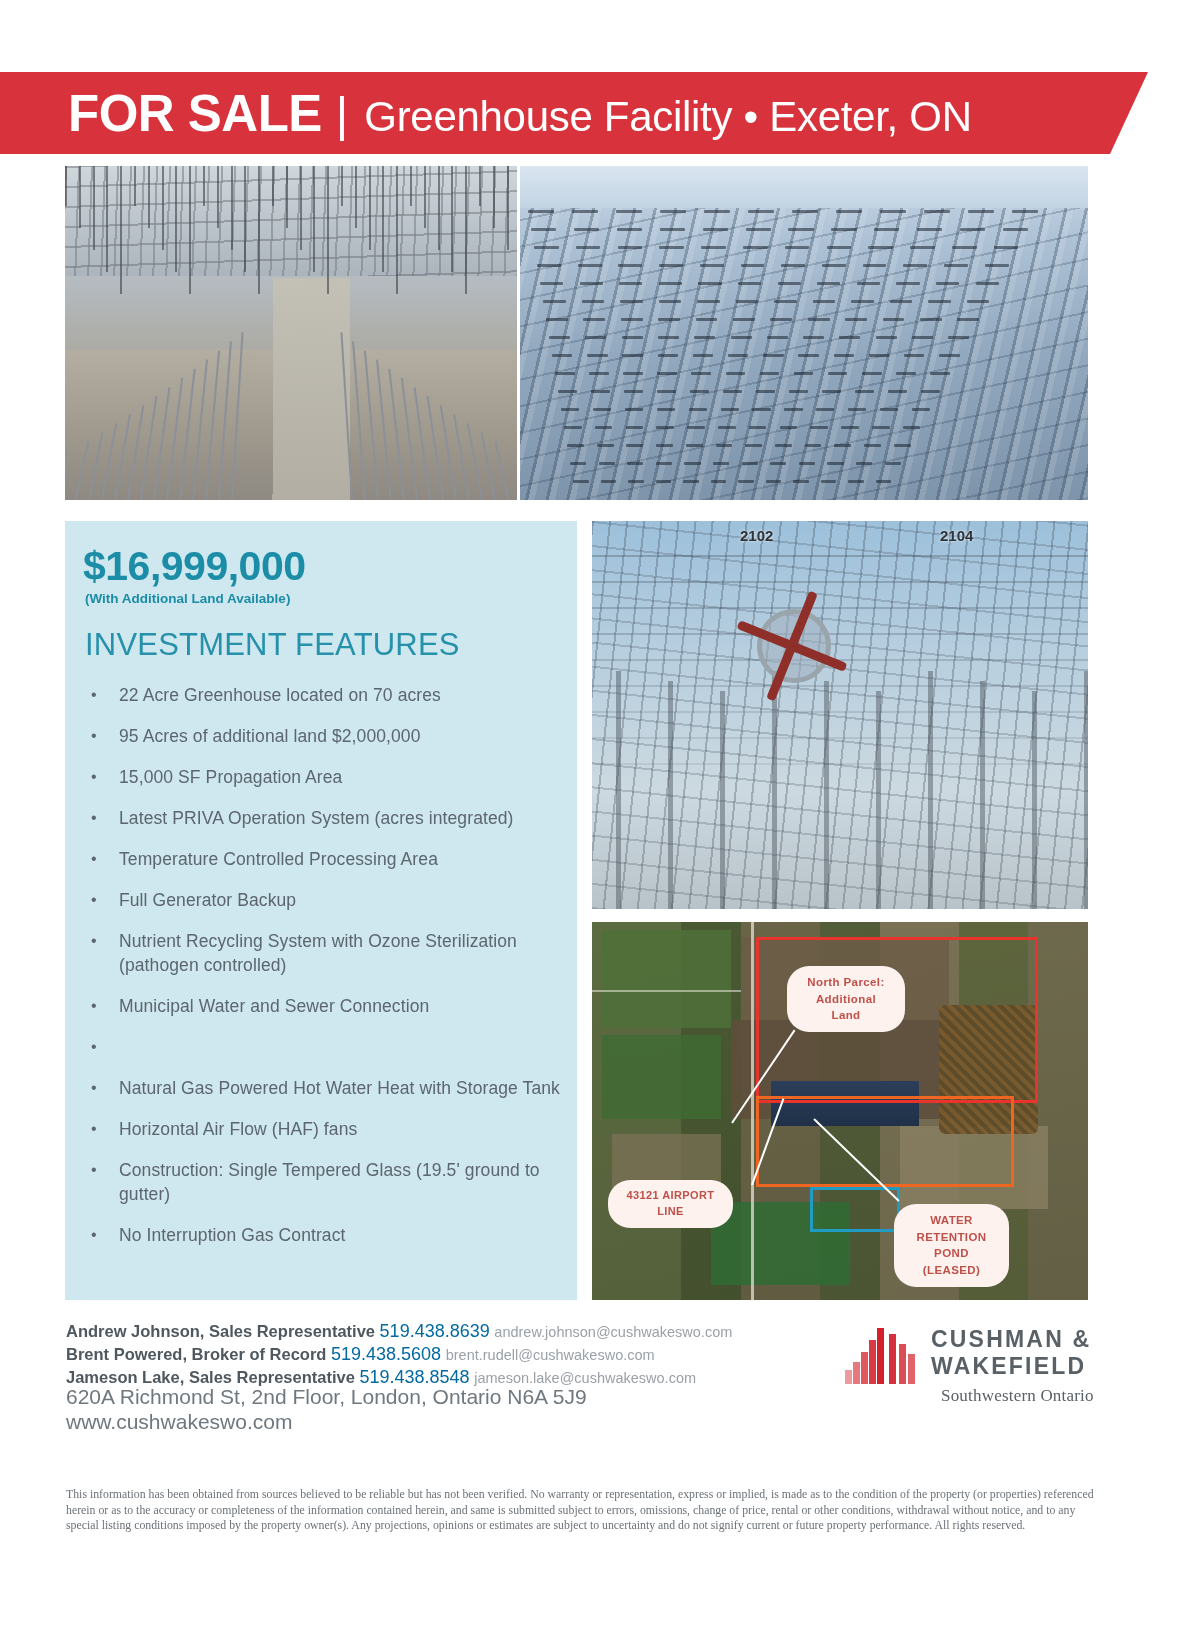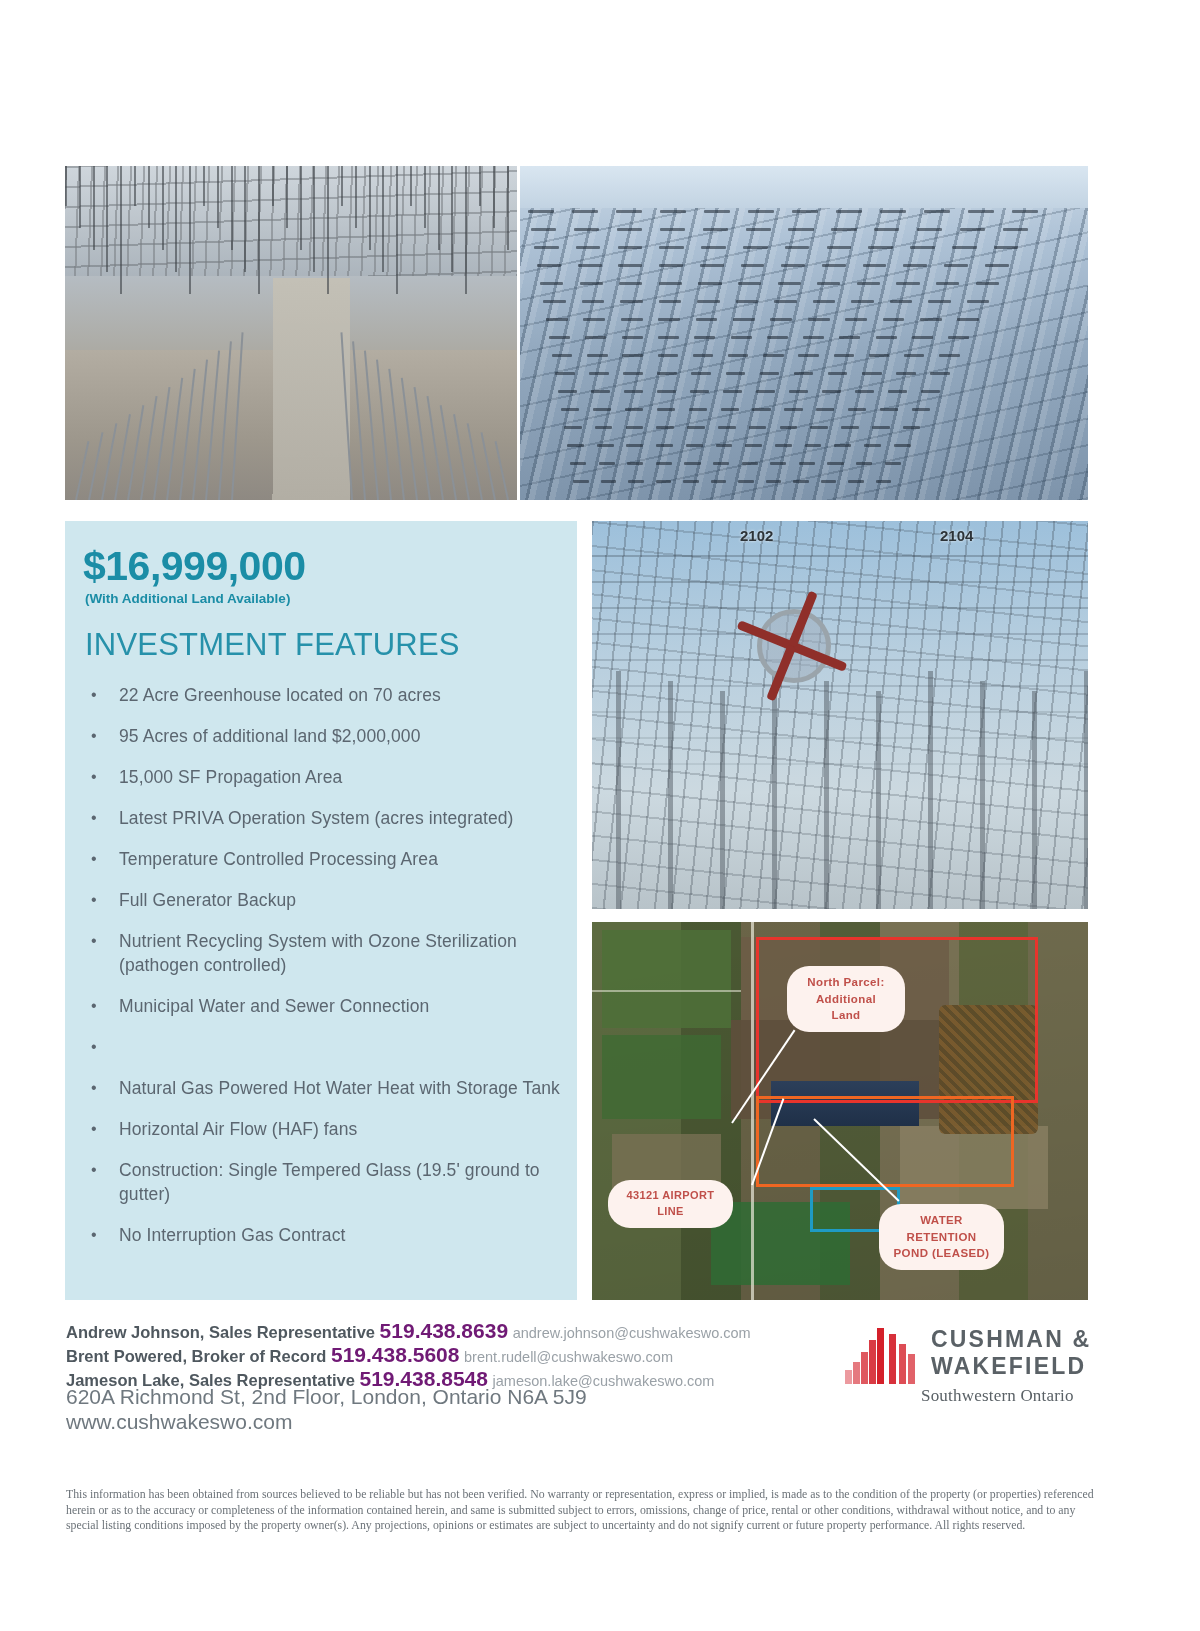--- a/index.html
+++ b/index.html
@@ -200,66 +200,73 @@
   .outline-pond  { left:44%; top:70%; width:18%; height:12%; border:3px solid #1f9bc4; }
 
   .callout {
     position: absolute; background: #fdf2ee; border-radius: 22px;
     color: #c0504a; font-size: 11.5px; font-weight: 600; letter-spacing: .4px;
     display:flex; align-items:center; justify-content:center; text-align:center;
     line-height: 1.45; padding: 8px 14px;
   }
   .callout-north { left: 195px; top: 44px; width: 118px; }
   .callout-airport { left: 16px; top: 258px; width: 125px; font-size: 11px; }
-  .callout-pond { left: 287px; top: 282px; width: 125px; }
+  .callout-pond { left: 302px; top: 282px; width: 115px; }
   .leader { position:absolute; background:#ffffff; height:2px; transform-origin: 0 50%; }
 
   
   .contacts { position: absolute; left: 66px; top: 1320px; width: 700px; }
   .contact-line { font-size: 16.5px; line-height: 22px; white-space: nowrap; }
   .contact-name { color: #4f585f; font-weight: 700; }
-  .contact-phone { color: #701a75; font-weight: 700; font-size: 21px; }
+  .contact-phone { color: #0369a1; font-weight: 400; font-size: 18px; }
   .contact-email { color: #9aa1a7; font-weight: 400; font-size: 14.5px; }
   .addr {
     position:absolute; left: 66px; top: 1384px;
     color: #6f787f; font-size: 21px; line-height: 25px; font-weight: 300;
   }
   .web {
     position:absolute; left: 66px; top: 1409px;
     color: #6f787f; font-size: 21px; line-height: 25px; font-weight: 300;
   }
 
   
   .logo { position: absolute; left: 845px; top: 1326px; width: 250px; height: 90px; }
   .logo-mark { position:absolute; left:0; top:2px; width:74px; height:56px; }
   .logo-mark i { position:absolute; bottom:0; background:#d4202a; }
   .logo-text {
     position:absolute; left: 86px; top: 0px;
     color:#5a6166; font-size: 23px; font-weight: 700; letter-spacing: 2.2px;
     line-height: 27px;
   }
   .logo-tag {
-    position:absolute; left: 76px; top: 60px;
+    position:absolute; left: 96px; top: 60px;
     color:#5a6166; font-size: 17px; font-weight: 400; letter-spacing: .2px;
     font-family: "Liberation Serif", serif;
   }
 
   
   .disclaimer {
     position:absolute; left: 66px; top: 1486px; width: 1040px;
     font-family: "Liberation Serif", serif; color: #6b7278;
   }
   .disc-copy { font-size: 11.4px; font-style: italic; font-weight: 700; line-height: 15px; }
   .disc-body { font-size: 11.8px; line-height: 15.5px; margin-top: 1px; }
 </style>
 </head>
 <body>
 
 <div class="page">
 
+  <div class="banner">
+    <div class="banner-inner">
+      <span class="banner-forsale">FOR SALE</span>
+      <span class="banner-pipe">|</span>
+      <span class="banner-sub">Greenhouse Facility • Exeter, ON</span>
+    </div>
+  </div>
 
   <div class="hero">
     <div class="hero-left">
       <div class="gh-roof"></div>
       <div class="gh-mid"></div>
       <div class="gh-floor"></div>
       <div class="gh-aisle"></div>
       <div class="gh-hang" id="ghHang">
           <i style="left: 0px; height: 40px;"></i>
           <i style="left: 13.8px; height: 62px;"></i>

